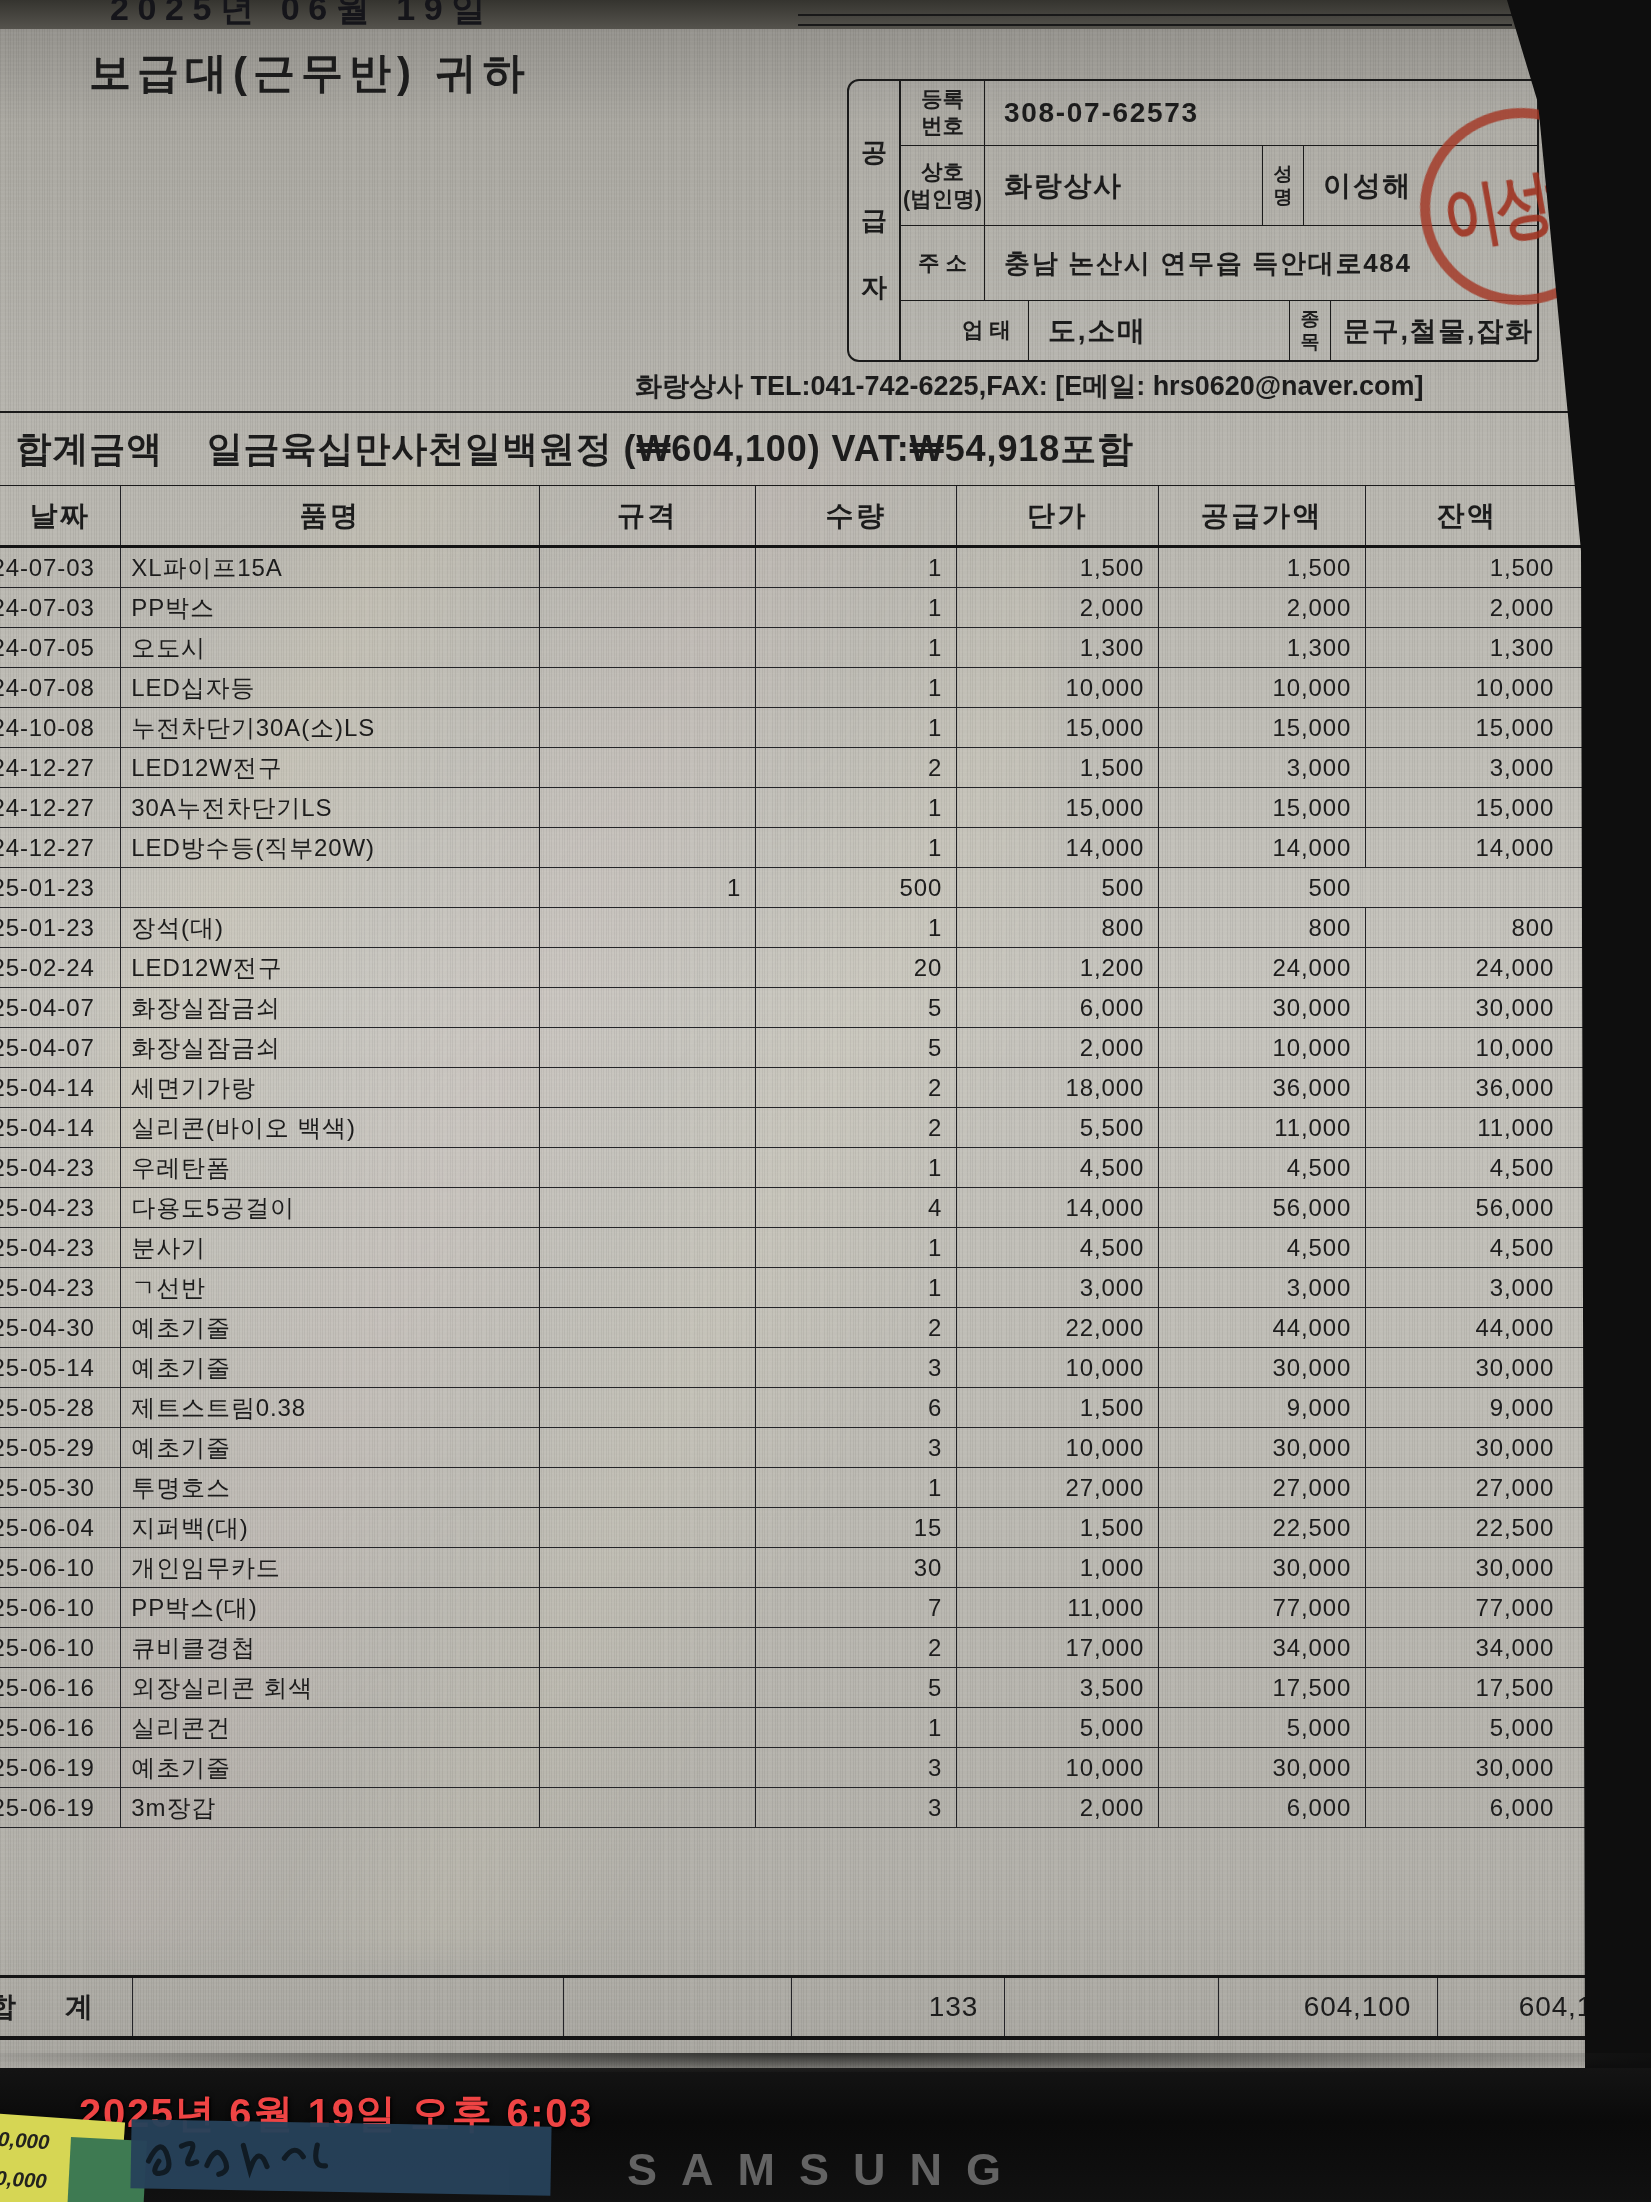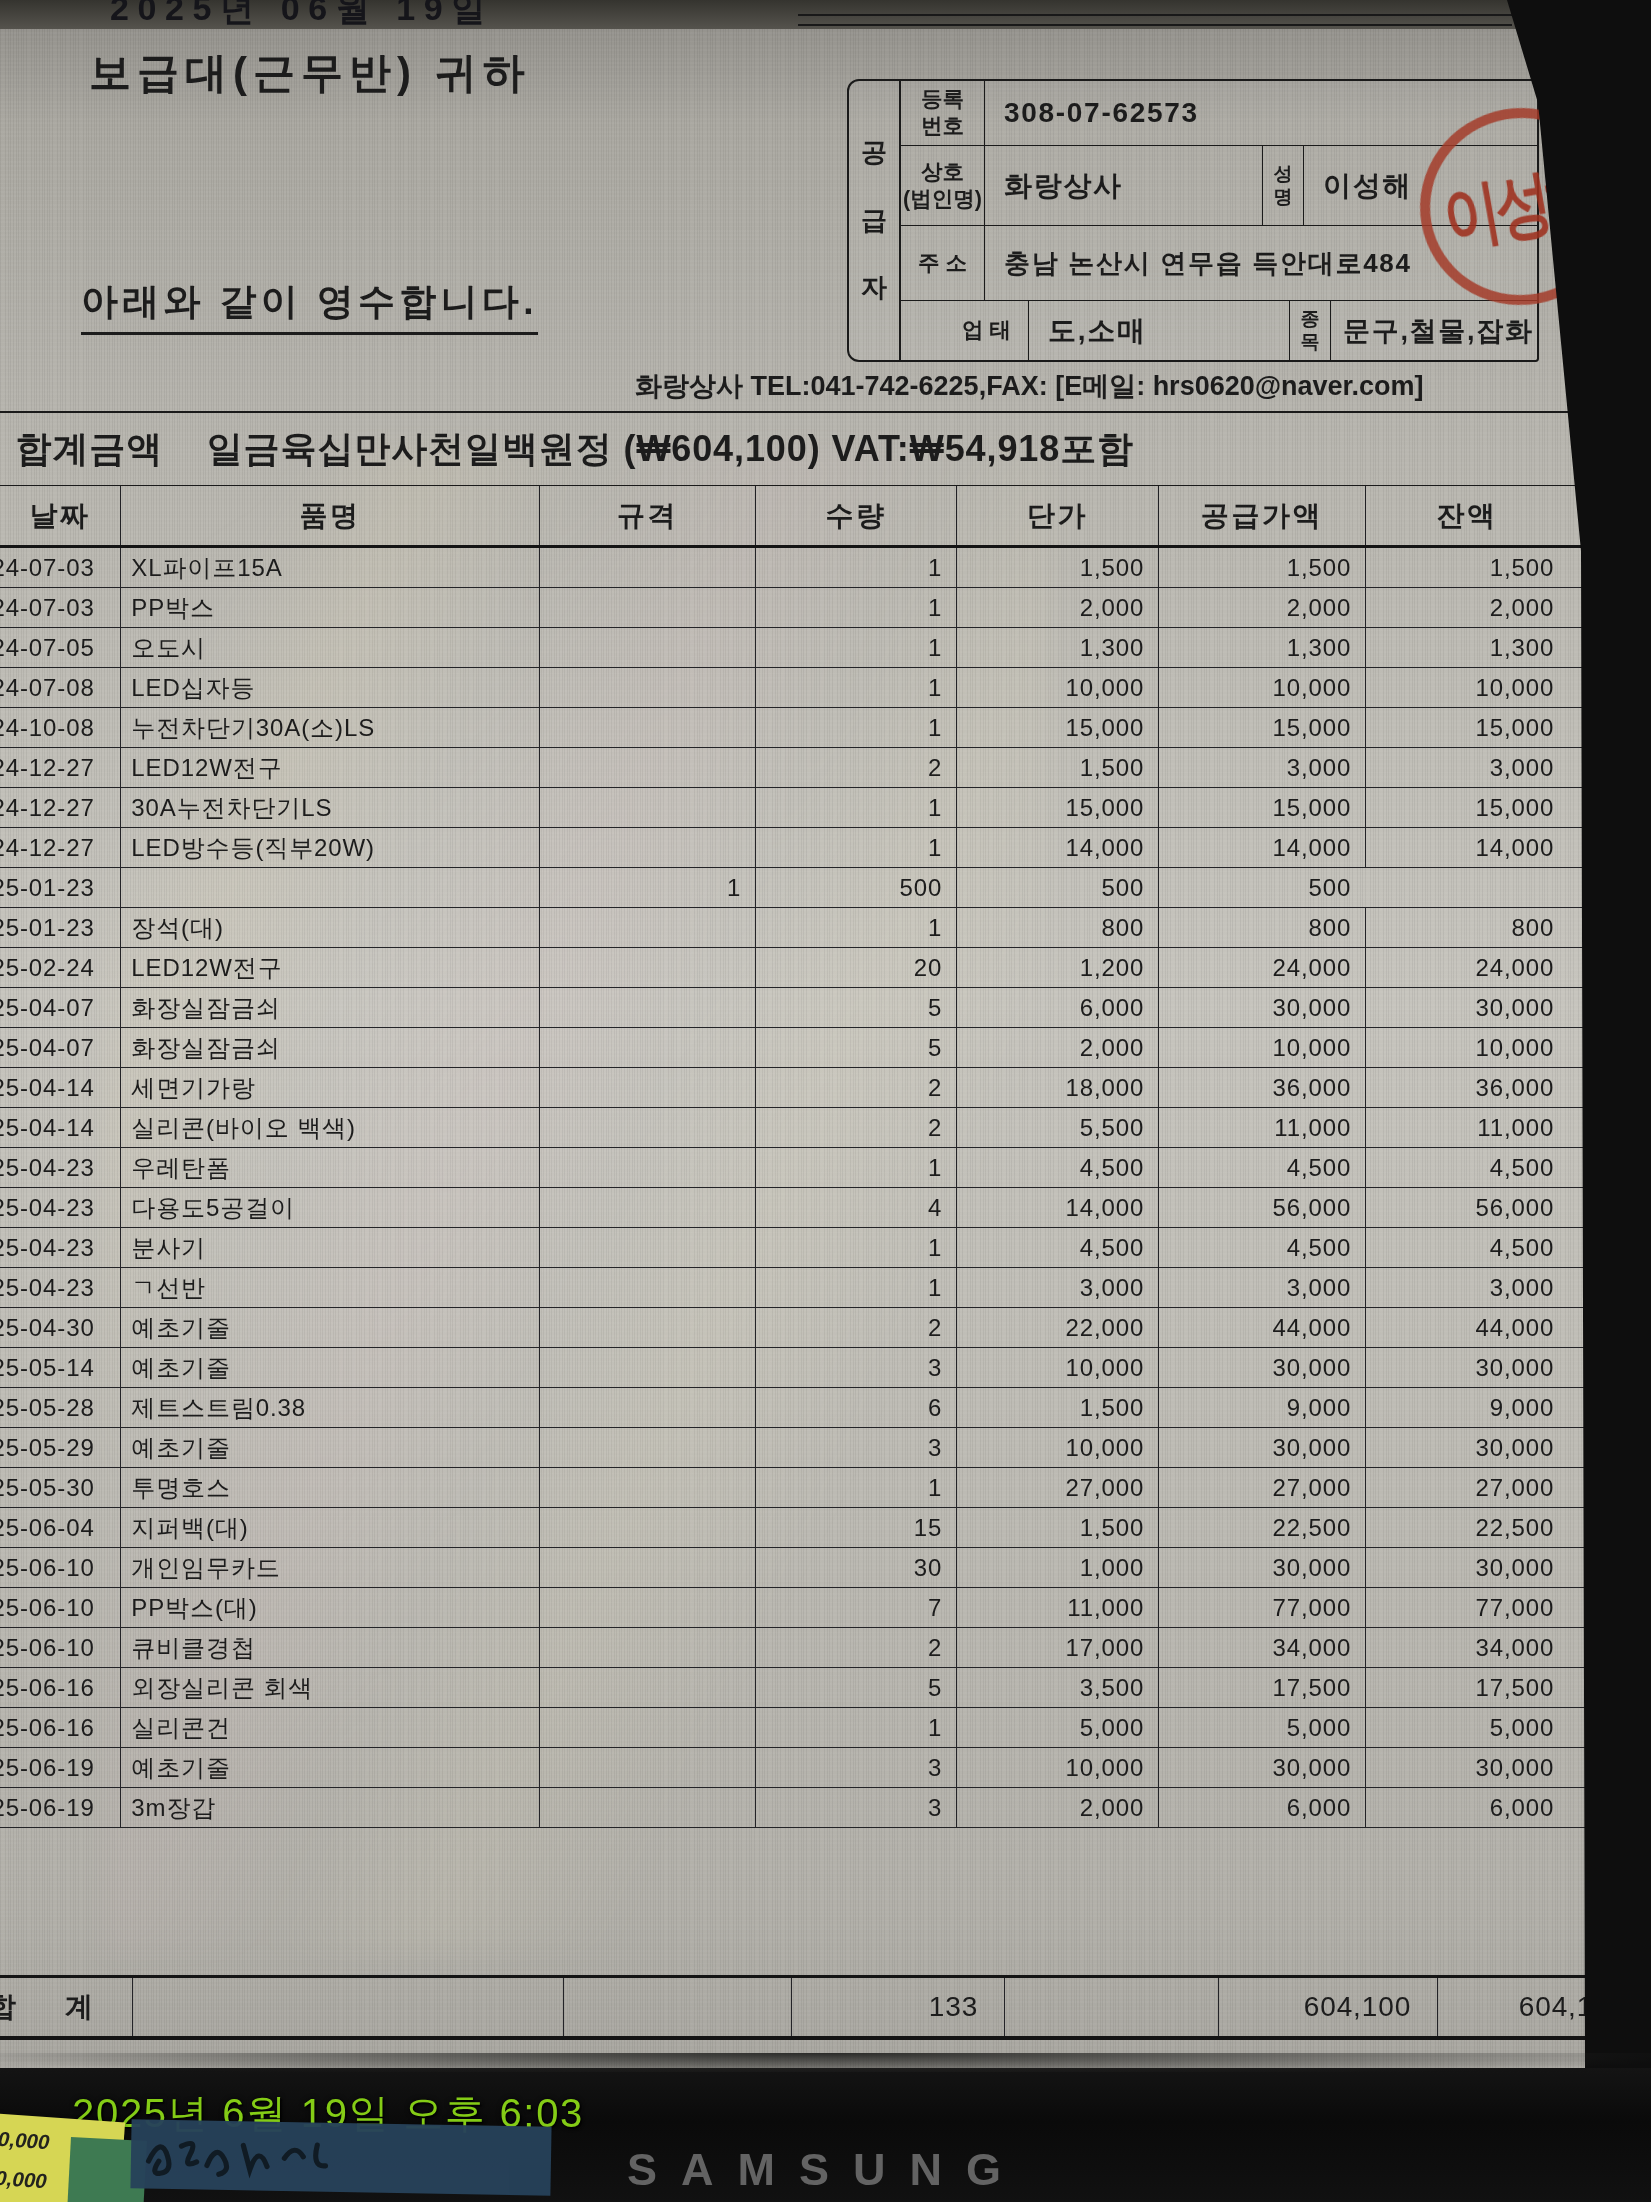--- a/index.html
+++ b/index.html
@@ -67,21 +67,21 @@
             border-bottom:4.3px solid #141414;box-sizing:border-box;gap:12px;}
   #tbl-foot .tc{font-size:28px;height:100%;}
   #tbl-foot .c-date span{margin-left:-12px;font-weight:bold;letter-spacing:20.6px;}
   
   #bezel{position:absolute;left:0;top:2068px;width:1652px;height:134px;
          background:linear-gradient(180deg,#141414,#0a0a0a 40%,#111 100%);}
   #bezel::before{content:"";position:absolute;left:0;top:-15.5px;width:1652px;height:19px;
          background:radial-gradient(ellipse 1205px 34px at 50% 0,#2a2a28 0%,transparent 75%);}
   #brand{position:absolute;left:0;top:2144px;width:1652px;text-align:center;font-size:45px;font-weight:bold;
          letter-spacing:24px;color:#636363;}
-  #timestamp{position:absolute;left:72px;top:2086px;font-size:40px;font-weight:normal;color:#84cc16;
+  #timestamp{position:absolute;left:79px;top:2086px;font-size:40px;font-weight:bold;color:#ef4444;
              text-shadow:0 0 5.2px rgba(0,0,0,.8),1.7px 1.7px 1.7px rgba(0,0,0,.7);letter-spacing:1.7px;}
   
   #sticky-yellow{position:absolute;left:-6.9px;top:2118px;width:129px;height:93px;background:#d6d654;
                  transform:rotate(4deg);box-shadow:0 1.7px 5.2px rgba(0,0,0,.5);padding:5.2px 3.4px;box-sizing:border-box;
                  font-size:20.6px;font-weight:bold;color:#23231e;font-style:italic;line-height:1.9;}
   #sticky-green{position:absolute;left:69px;top:2139px;width:76px;height:74px;background:#3e7a52;
                 transform:rotate(3deg);}
   #sticky-blue{position:absolute;left:131px;top:2123px;width:420px;height:69px;background:#27425a;
                transform:rotate(1deg);opacity:.96;}
   #sticky-blue svg{position:absolute;left:8.6px;top:6.9px;}
@@ -93,21 +93,20 @@
   <div id="paper"></div>
   <div id="glare"></div>
 
   <div id="top-strip">
     <div class="cut-text">2025년 06월 19일</div>
   </div>
   <div class="dbl-line" style="top:13.8px"></div>
   <div class="dbl-line" style="top:24px"></div>
 
   <div id="recipient">보급대(근무반)   귀하</div>
-  <div id="receipt-note">아래와 같이 영수합니다.</div>
 
   <div id="supplier">
     <div class="sup-side">
       <span style="white-space:pre-line">공
 급
 자</span>
     </div>
     <div class="sup-rows">
       <div class="sup-row h72">
         <div class="sup-label">등록

